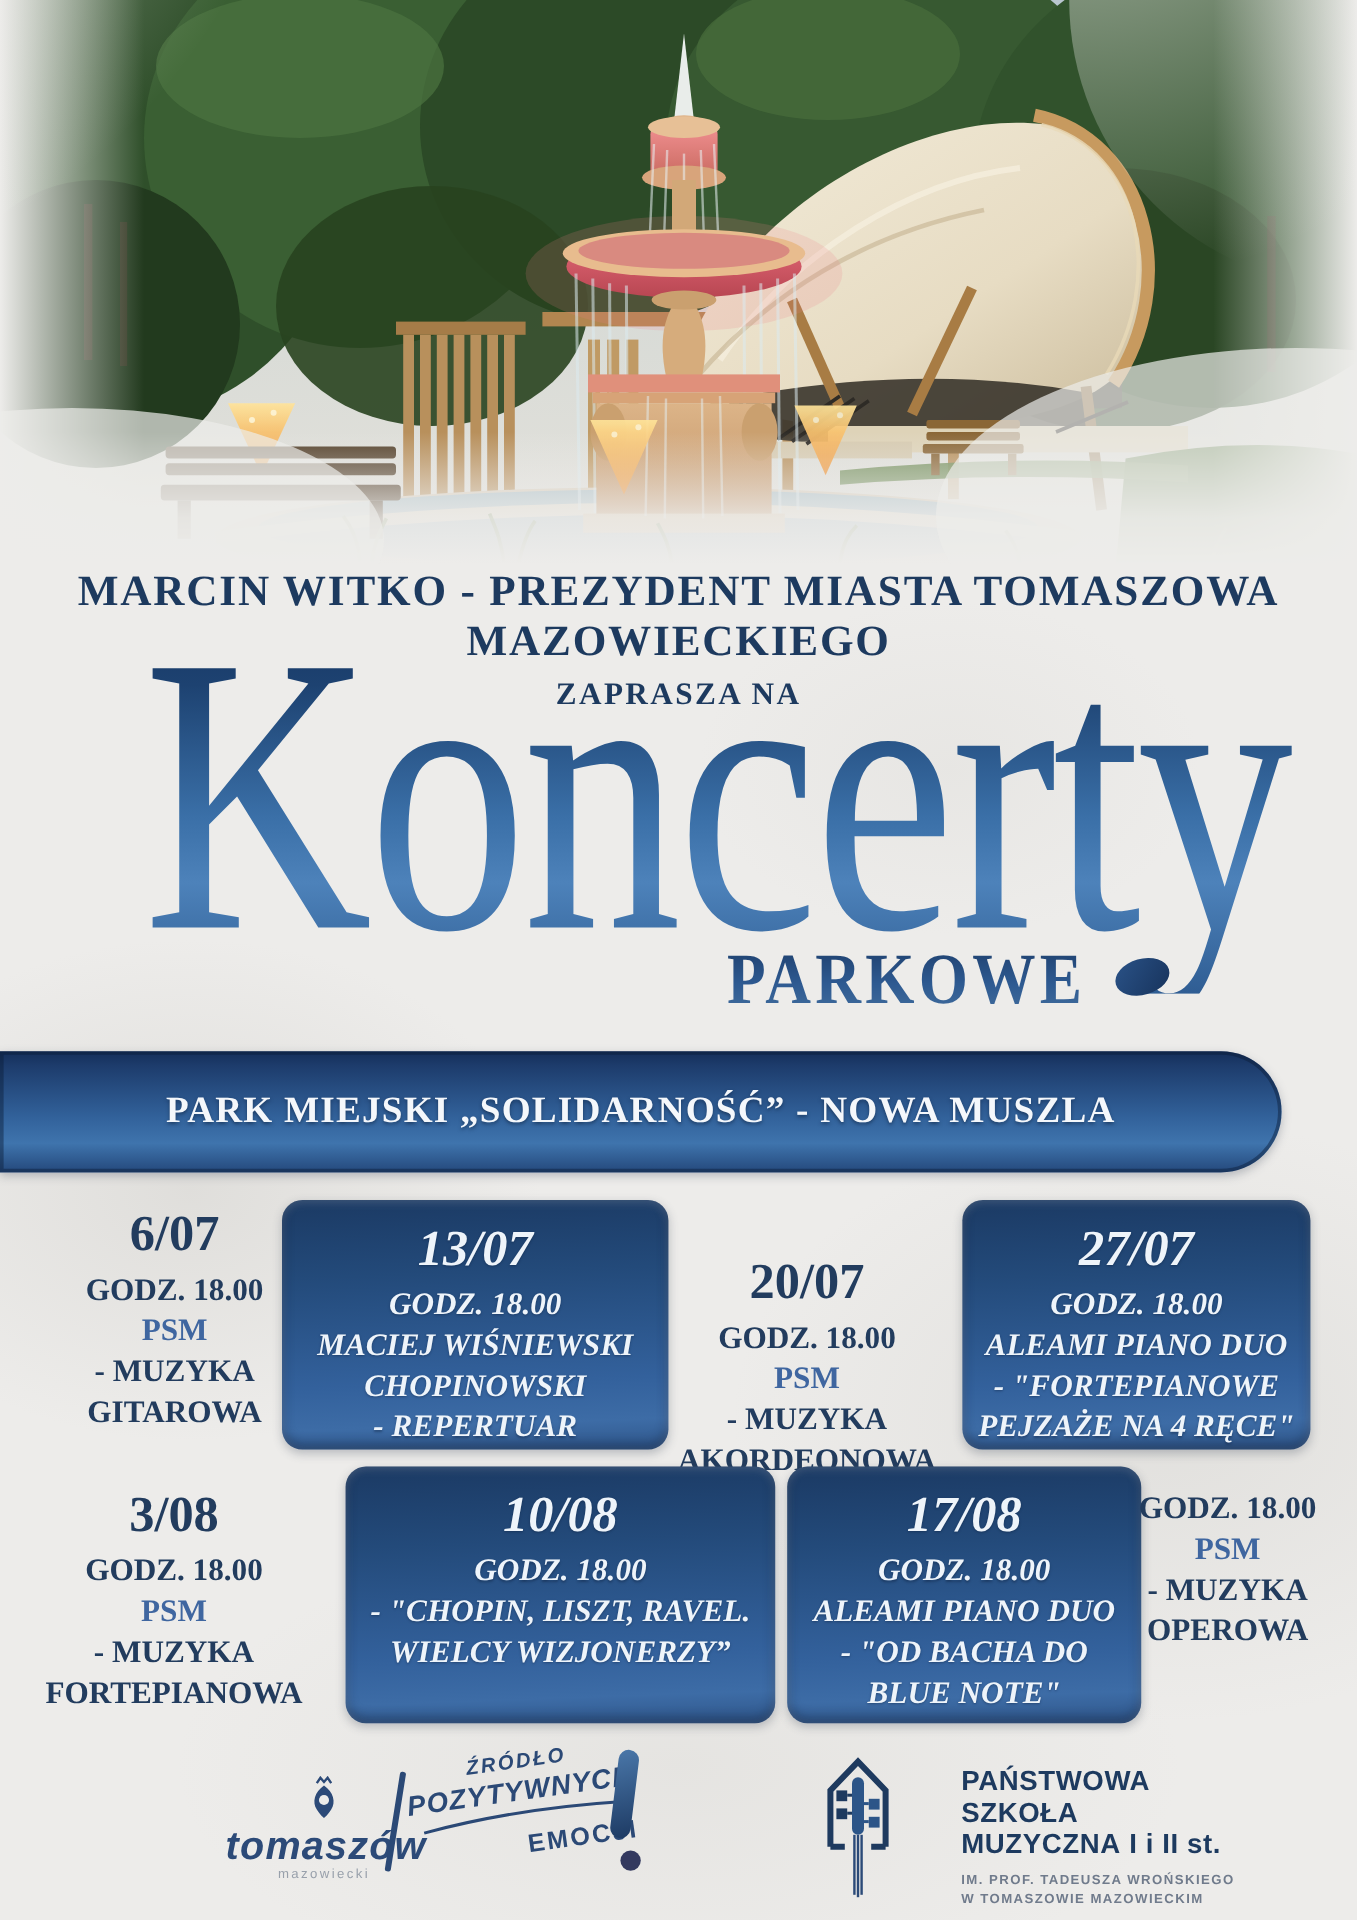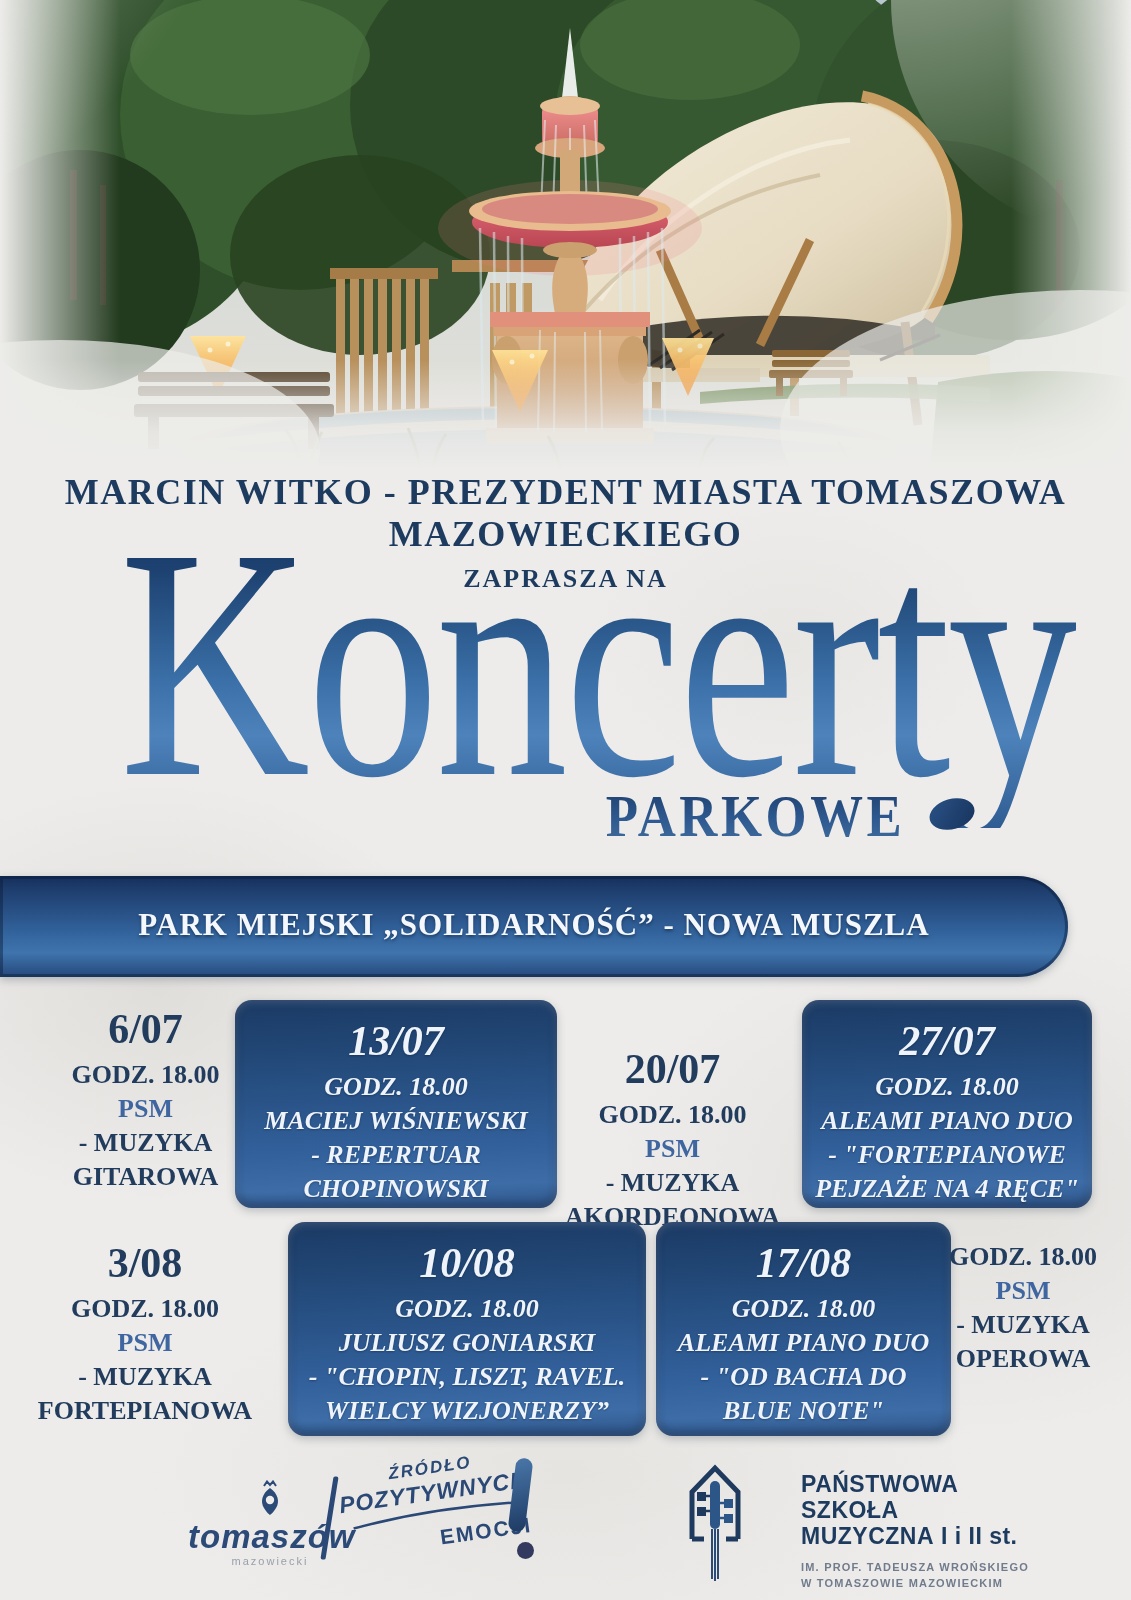--- a/index.html
+++ b/index.html
@@ -305,22 +305,22 @@
     <div class="ev-date">6/07</div>
     <div class="ev-time">GODZ. 18.00</div>
     <div class="ev-line accent">PSM</div>
     <div class="ev-line">- MUZYKA</div>
     <div class="ev-line">GITAROWA</div>
   </div>
   <div class="ev boxed" style="left:215px;top:1000px;width:322px;height:208px;">
     <div class="ev-date">13/07</div>
     <div class="ev-time">GODZ. 18.00</div>
     <div class="ev-line">MACIEJ WIŚNIEWSKI</div>
+    <div class="ev-line">CHOPINOWSKI</div>
     <div class="ev-line">- REPERTUAR</div>
-    <div class="ev-line">CHOPINOWSKI</div>
   </div>
   <div class="ev" style="left:540px;top:1046px;width:225px;">
     <div class="ev-date">20/07</div>
     <div class="ev-time">GODZ. 18.00</div>
     <div class="ev-line accent">PSM</div>
     <div class="ev-line">- MUZYKA</div>
     <div class="ev-line">AKORDEONOWA</div>
   </div>
   <div class="ev boxed" style="left:782px;top:1000px;width:290px;height:208px;">
     <div class="ev-date">27/07</div>
@@ -333,21 +333,20 @@
   <div class="ev" style="left:10px;top:1240px;width:230px;">
     <div class="ev-date">3/08</div>
     <div class="ev-time">GODZ. 18.00</div>
     <div class="ev-line accent">PSM</div>
     <div class="ev-line">- MUZYKA</div>
     <div class="ev-line">FORTEPIANOWA</div>
   </div>
   <div class="ev boxed" style="left:268px;top:1222px;width:358px;height:214px;">
     <div class="ev-date">10/08</div>
     <div class="ev-time">GODZ. 18.00</div>
-    <div class="ev-line">JULIUSZ GONIARSKI</div>
     <div class="ev-line">- "CHOPIN, LISZT, RAVEL.</div>
     <div class="ev-line">WIELCY WIZJONERZY”</div>
   </div>
   <div class="ev boxed" style="left:636px;top:1222px;width:295px;height:214px;">
     <div class="ev-date">17/08</div>
     <div class="ev-time">GODZ. 18.00</div>
     <div class="ev-line">ALEAMI PIANO DUO</div>
     <div class="ev-line">- "OD BACHA DO</div>
     <div class="ev-line">BLUE NOTE"</div>
   </div>

